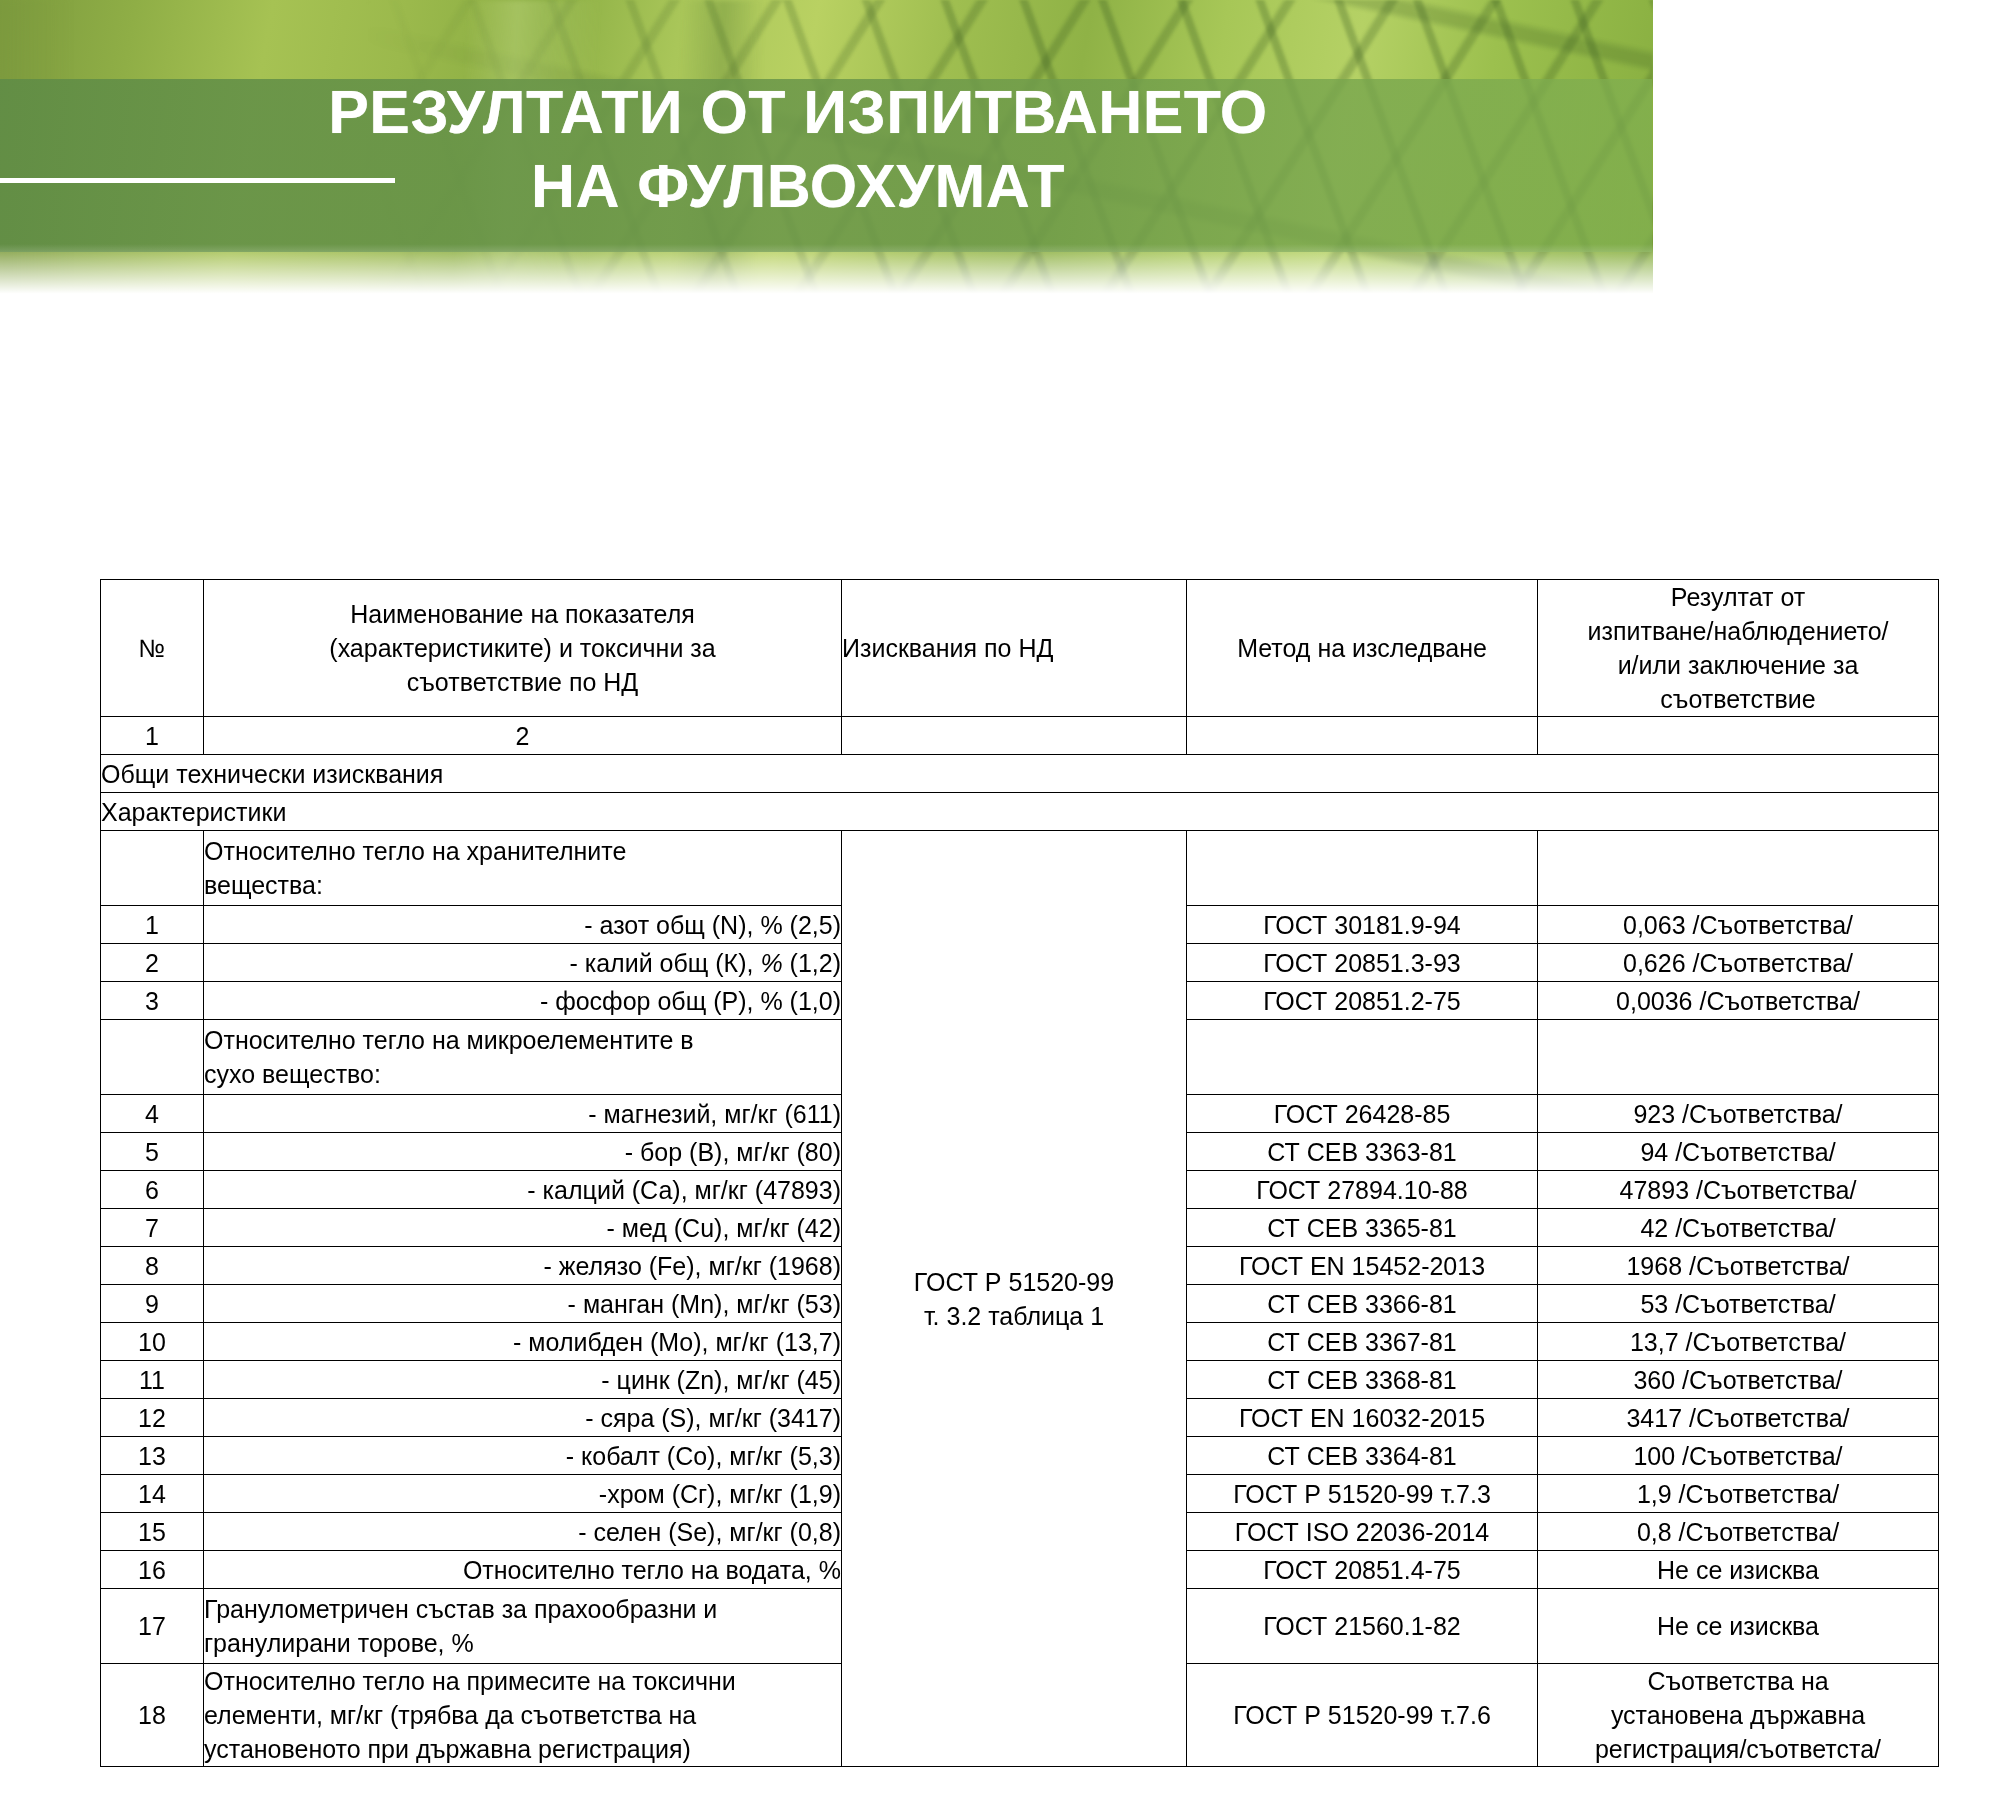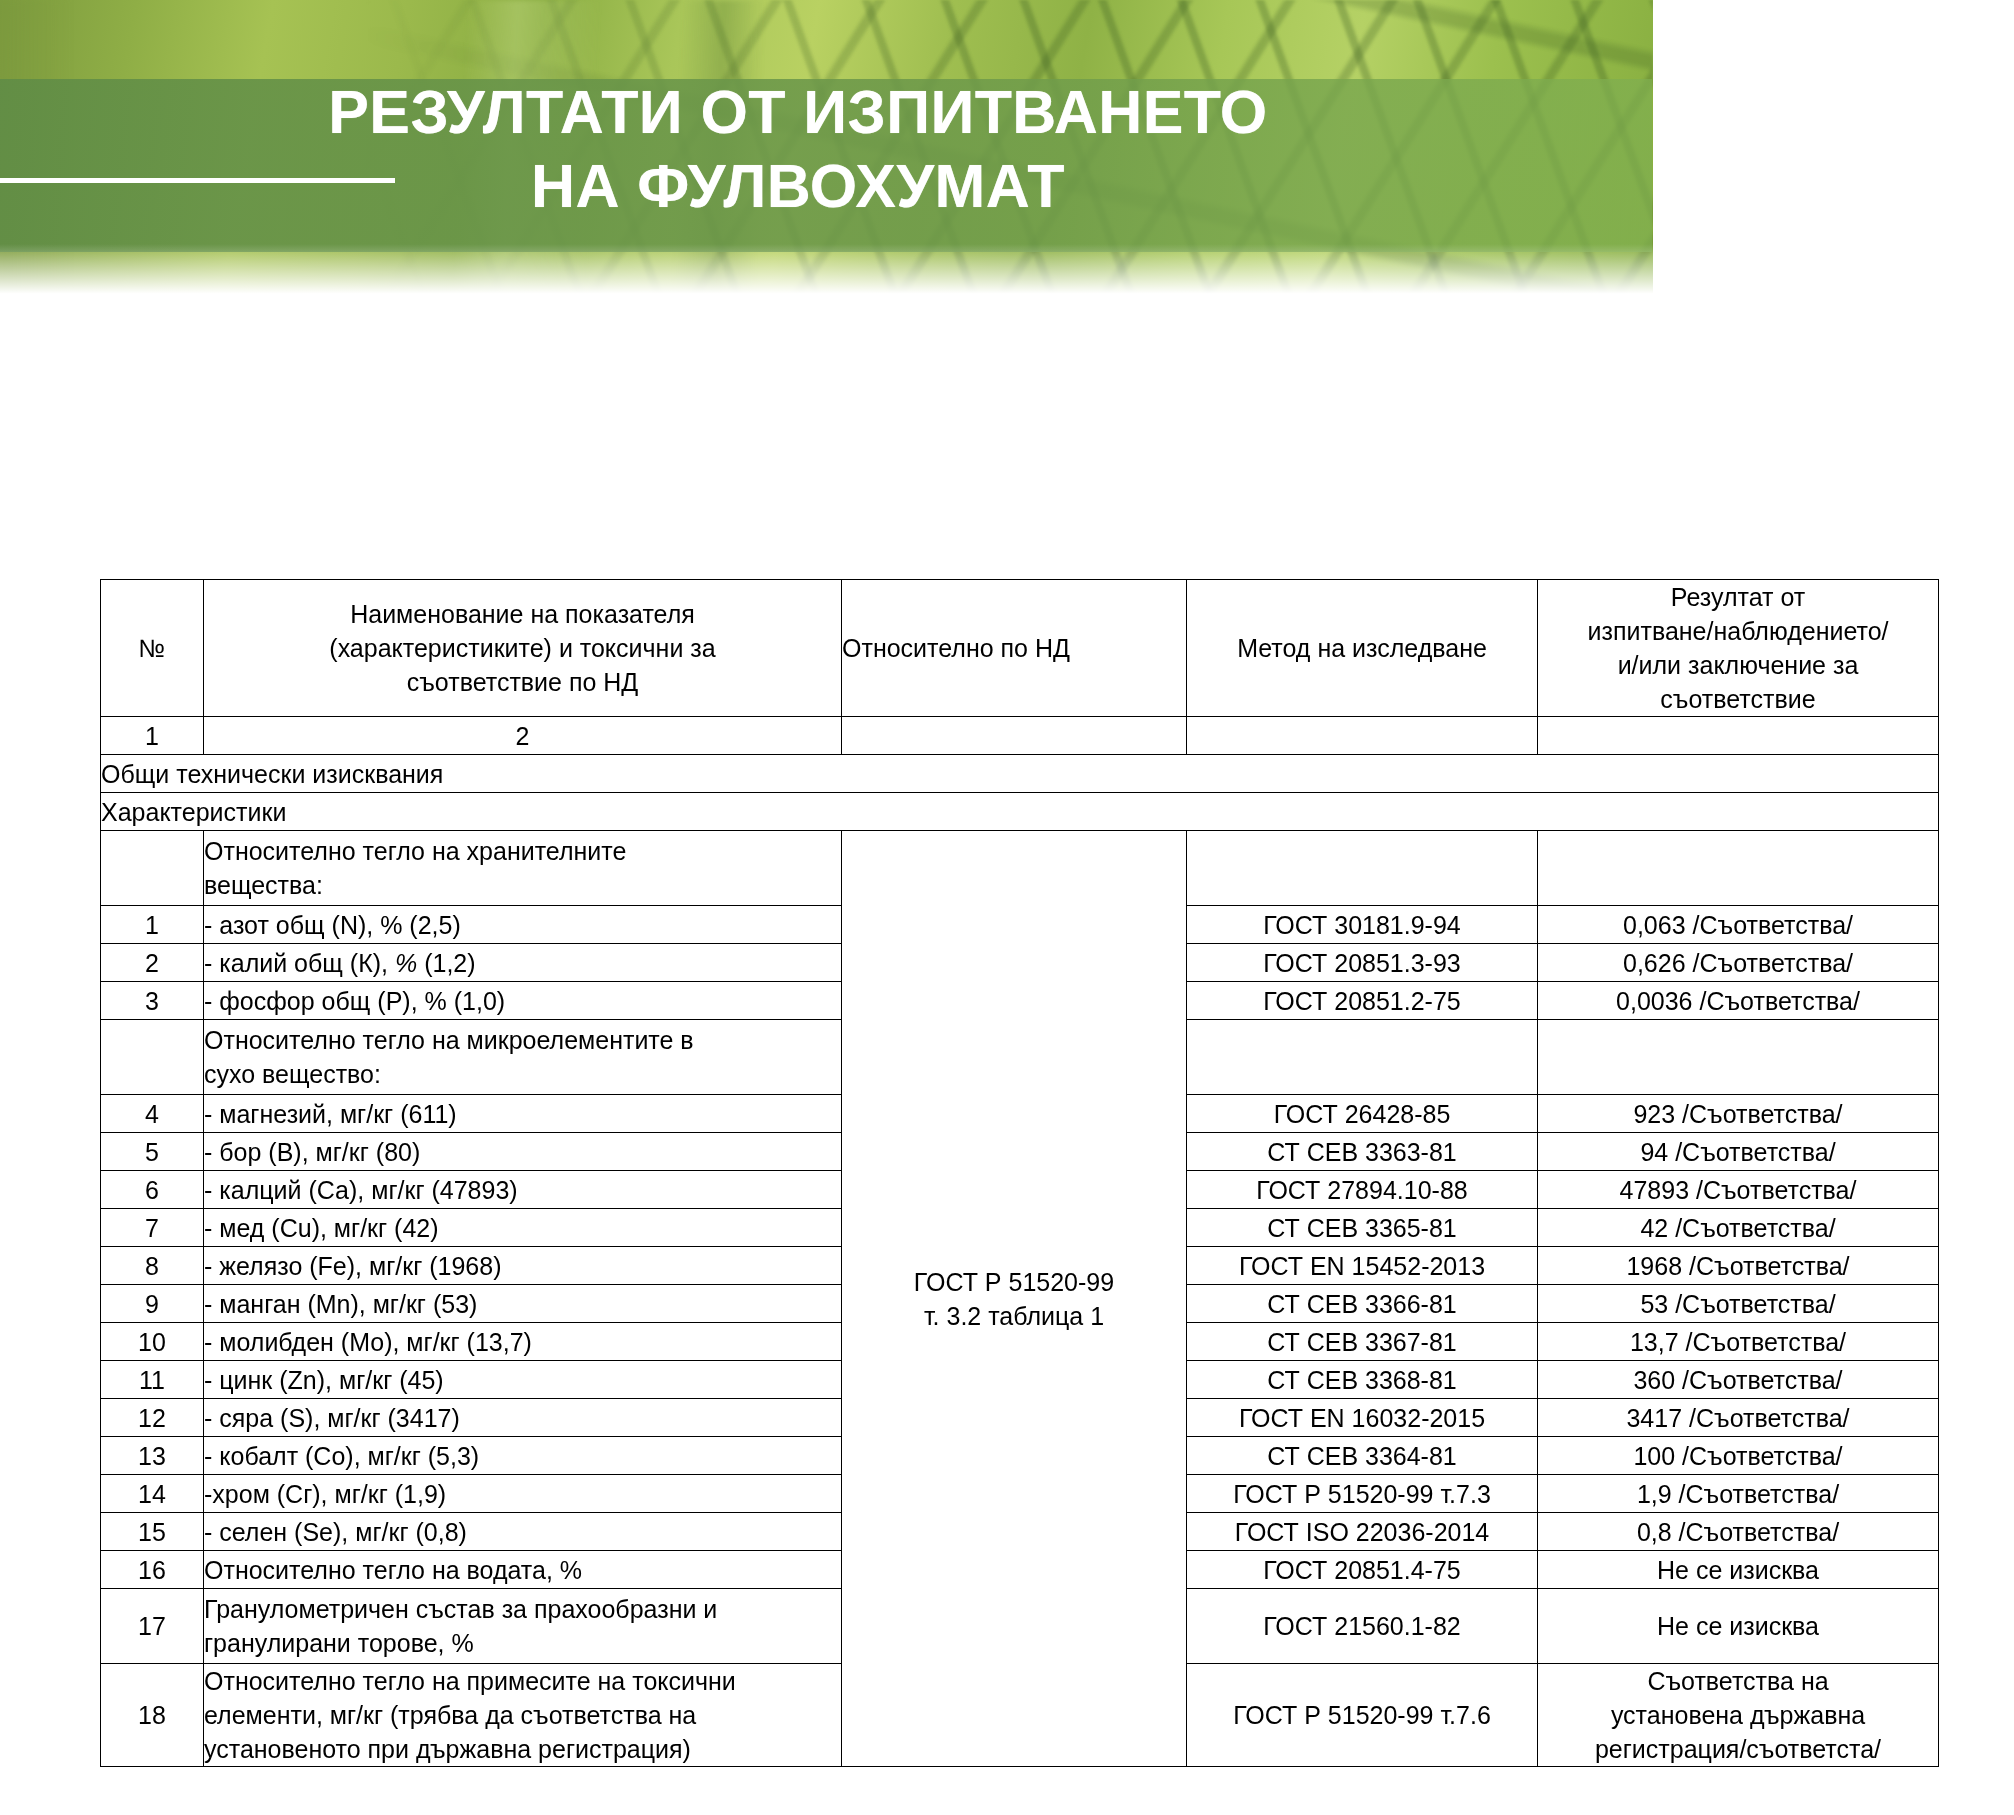--- a/index.html
+++ b/index.html
@@ -153,21 +153,21 @@
 
   .hcell {
     text-align: center;
     padding: 11.2px 9.6px;
     height: 106px;
   }
   .hcell.bottomish { vertical-align: bottom; padding-bottom: 14.4px; }
   .hcell.leftish   { text-align: left; padding-left: 22.5px; }
 
   td.no      { text-align: center; padding: 4.8px 3.2px; }
-  td.name    { text-align: left; padding: 5.6px 9.6px 5.6px 14.4px; }
+  td.name    { text-align: right; padding: 5.6px 9.6px 5.6px 14.4px; }
   td.name.just2 { text-align: justify; }
   td.meth    { text-align: center; padding: 4.8px 4.8px; }
   td.res     { text-align: center; padding: 4.8px 4.8px; }
   td.req     { text-align: center; padding: 4.8px 4.8px; }
   td.section { text-align: left; padding: 6.4px 9.6px 6.4px 14.4px; }
   td.blank   { }
 
   .ital { font-style: italic; }
 
   .rowline { height: 38px; }
@@ -202,21 +202,21 @@
   </colgroup>
   <tbody>
 
     <tr>
       <td class="hcell">№</td>
       <td class="hcell">
         <div>Наименование на показателя</div>
         <div>(характеристиките) и токсични за</div>
         <div>съответствие по НД</div>
       </td>
-      <td class="hcell bottomish leftish">Относително по НД</td>
+      <td class="hcell bottomish leftish">Изисквания по НД</td>
       <td class="hcell">Метод на изследване</td>
       <td class="hcell">
         <div>Резултат от</div>
         <div>изпитване/наблюдението/</div>
         <div>и/или заключение за</div>
         <div>съответствие</div>
       </td>
     </tr>
 
     <tr class="rowline">

